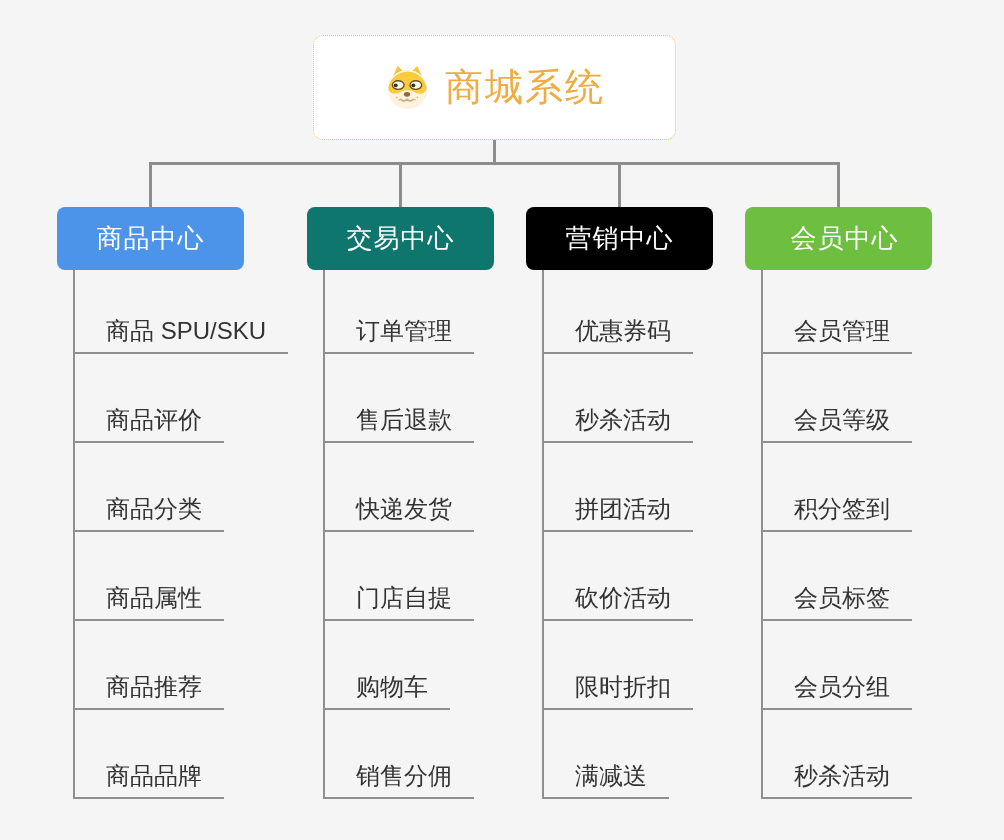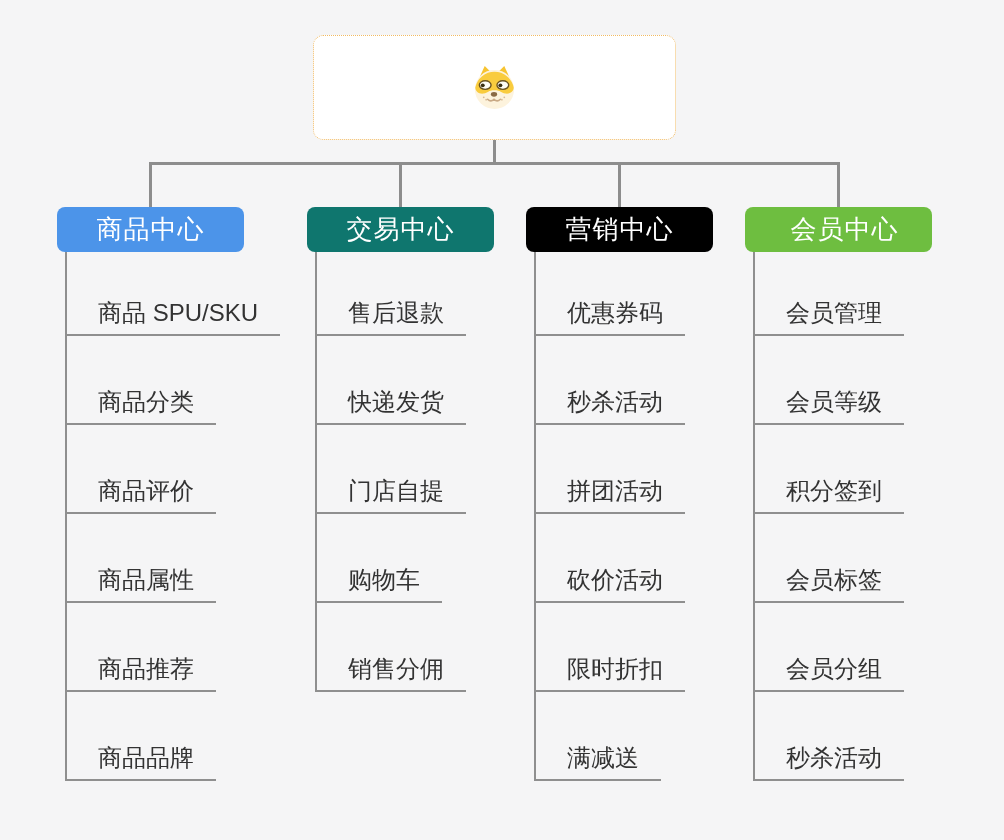--- a/index.html
+++ b/index.html
@@ -27,27 +27,27 @@
   .dog-icon { width:47px; height:47px; display:block; }
 
   
   .line { position:absolute; background:#8d8d8d; }
   .v-line { width:3px; }
   .h-line { height:3px; }
 
   
   .branch { position:absolute; top:207px; width:187px; }
   .branch-header {
-    height:45px; width:187px; border-radius:8px;
+    height:63px; width:187px; border-radius:8px;
     display:flex; align-items:center; justify-content:center;
     color:#ffffff; font-size:26px; font-weight:500; letter-spacing:1px;
     white-space:nowrap;
   }
   .branch-items {
-    margin-left:8px;
+    margin-left:16px;
     border-left:2px solid #8f8f8f;
     text-align:center;
   }
   .node-item {
     height:89px; width:fit-content;
     display:flex; align-items:flex-end;
     padding:0 22px 5px 31px;
     border-bottom:2px solid #8f8f8f;
     font-size:24px; color:#333; white-space:nowrap;
   }
@@ -68,44 +68,46 @@
       <circle cx="12" cy="21.8" r="2" fill="#3a2f12"></circle>
       <ellipse cx="32.5" cy="21.5" rx="6" ry="4.4" fill="#fffdf6" stroke="#6b5422" stroke-width="1.4"></ellipse>
       <circle cx="30" cy="21.8" r="2" fill="#3a2f12"></circle>
       <ellipse cx="23.5" cy="31" rx="3.2" ry="2.4" fill="#8a6a45"></ellipse>
       <path d="M17 36 q3.2 3.2 6.5 0 q3.2 3.2 6.5 0" fill="none" stroke="#c9a985" stroke-width="1.6" stroke-linecap="round"></path>
       <circle cx="13" cy="34" r="0.9" fill="#d8bb95"></circle>
       <circle cx="15.5" cy="36.5" r="0.9" fill="#d8bb95"></circle>
       <circle cx="34" cy="34" r="0.9" fill="#d8bb95"></circle>
       <circle cx="31.5" cy="36.5" r="0.9" fill="#d8bb95"></circle>
     </svg>
+    <span class="root-label" style="color: rgb(240, 172, 68);">商城系统</span>
   </div>
 
   <div class="line v-line" style="left:493px; top:140px; height:25px;"></div>
   <div class="line h-line" style="left:150px; top:162px; width:689px;"></div>
   <div class="line v-line" style="left:149px; top:162px; height:46px;"></div>
   <div class="line v-line" style="left:399px; top:162px; height:46px;"></div>
   <div class="line v-line" style="left:618px; top:162px; height:46px;"></div>
   <div class="line v-line" style="left:837px; top:162px; height:46px;"></div>
 
   <div class="branch" style="left:57px;">
     <div class="branch-header" style="background-color: rgb(76, 148, 233);">商品中心</div>
     <div class="branch-items">
       <div class="node-item">商品 SPU/SKU</div>
+      <div class="node-item">商品评价</div>
       <div class="node-item">商品分类</div>
-      <div class="node-item">商品评价</div>
       <div class="node-item">商品属性</div>
       <div class="node-item">商品推荐</div>
       <div class="node-item">商品品牌</div>
     </div>
   </div>
 
   <div class="branch" style="left:307px;">
     <div class="branch-header" style="background-color: #0f766e;">交易中心</div>
     <div class="branch-items">
+      <div class="node-item">订单管理</div>
       <div class="node-item">售后退款</div>
       <div class="node-item">快递发货</div>
       <div class="node-item">门店自提</div>
       <div class="node-item">购物车</div>
       <div class="node-item">销售分佣</div>
     </div>
   </div>
 
   <div class="branch" style="left:526px;">
     <div class="branch-header" style="background-color: #000000; font-family: Liberation Mono, monospace;">营销中心</div>

